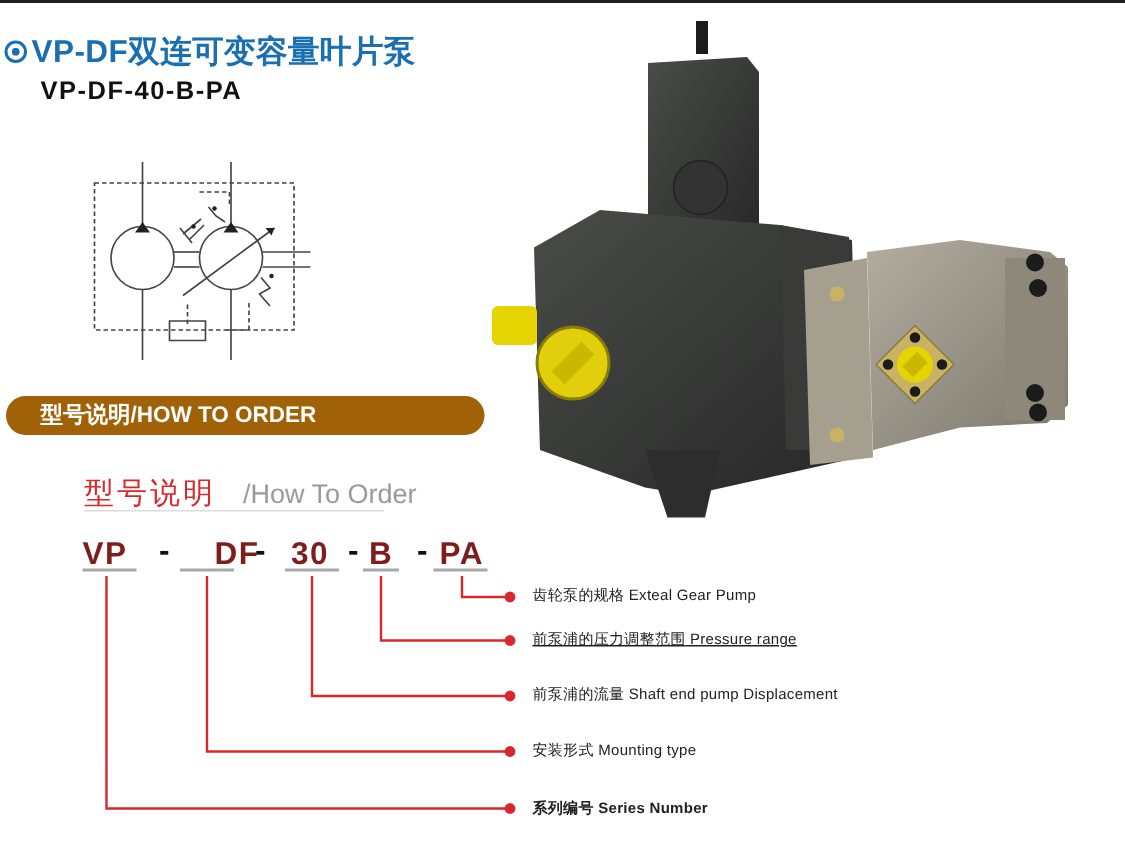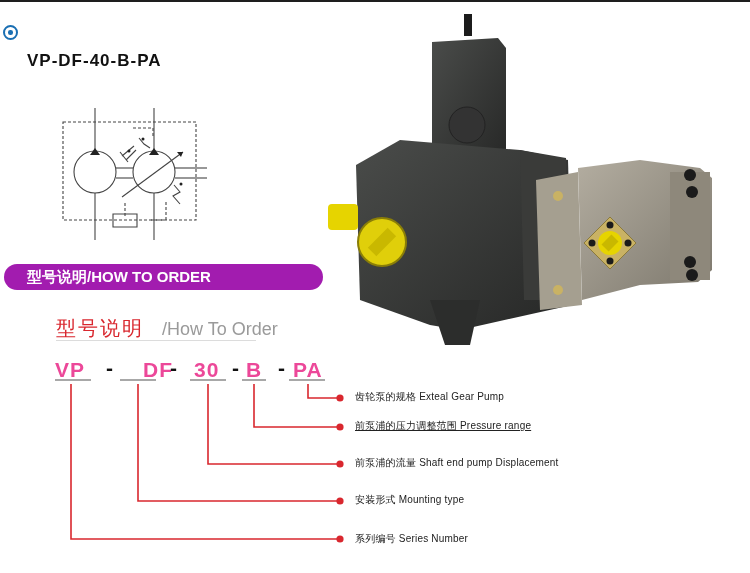--- a/index.html
+++ b/index.html
@@ -4,39 +4,39 @@
 <style>
   html, body { margin:0; padding:0; }
   body { width:750px; height:573px; position:relative; background:#ffffff; overflow:hidden;
          font-family:"Liberation Sans", "DejaVu Sans", sans-serif; }
   .topbar { position:absolute; left:0; top:0; width:750px; height:2px; background:#1e1e1e; }
   .title { position:absolute; left:3px; top:20px; font-size:21px; font-weight:bold; color:#1a6fb3; letter-spacing:0.3px; white-space:nowrap; }
   .title .mark { display:inline-block; width:15px; height:15px; border:2.5px solid #1a6fb3; border-radius:50%; position:relative; top:1px; margin-right:3px; box-sizing:border-box; }
   .title .mark::after { content:""; position:absolute; left:3px; top:3px; width:4.5px; height:4.5px; background:#1a6fb3; border-radius:50%; }
   .model { position:absolute; left:27px; top:51px; font-size:17px; font-weight:bold; color:#111; letter-spacing:1px; }
   .schematic { position:absolute; left:40px; top:100px; width:200px; height:150px; }
-  .banner { position:absolute; left:4px; top:264px; width:319px; height:26px; background:#a21caf; border-radius:13px; color:#fff; font-weight:bold; font-size:15px; line-height:26px; padding-left:23px; box-sizing:border-box; }
+  .banner { position:absolute; left:4px; top:264px; width:319px; height:26px; background:#a16207; border-radius:13px; color:#fff; font-weight:bold; font-size:15px; line-height:26px; padding-left:23px; box-sizing:border-box; }
   .sub-title { position:absolute; left:56px; top:315px; white-space:nowrap; }
   .sub-title .cn { color:#d9272e; font-weight:normal; font-size:20px; letter-spacing:2px; }
   .sub-title .en { color:#9a9a9a; font-size:18px; margin-left:18px; }
   .sub-underline { position:absolute; left:56px; top:340px; width:200px; height:1px; background:#dcdcdc; }
-  .code-seg { position:absolute; top:358px; font-size:21px; font-weight:bold; color:#ec4899; letter-spacing:1px; }
+  .code-seg { position:absolute; top:358px; font-size:21px; font-weight:bold; color:#7f1d1d; letter-spacing:1px; }
   .code-dash { position:absolute; top:356px; font-size:21px; font-weight:bold; color:#111; }
   .code-ul { position:absolute; top:379px; height:2px; background:#a8a8a8; }
   .lines { position:absolute; left:0; top:0; width:750px; height:573px; pointer-events:none; }
   .legend { position:absolute; left:355px; font-size:10px; color:#222; white-space:nowrap; letter-spacing:0.2px; }
   .pump { position:absolute; left:320px; top:0; width:410px; height:360px; }
 </style>
 </head>
 <body>
 
 <div class="topbar"></div>
 
 <div class="title">
-  <span class="mark"></span>
+  <span class="mark"></span><span>VP-DF双连可变容量叶片泵</span>
 </div>
 <div class="model">VP-DF-40-B-PA</div>
 
 <svg class="schematic" viewBox="0 0 200 150">
   <g fill="none" stroke="#444" stroke-width="1.1">
     <rect x="23" y="22" width="133" height="98" stroke-dasharray="3,2"></rect>
     <line x1="55" y1="8" x2="55" y2="140"></line>
     <line x1="114" y1="8" x2="114" y2="140"></line>
     <circle cx="55" cy="72" r="21" fill="#fff"></circle>
     <circle cx="114" cy="72" r="21" fill="#fff"></circle>
@@ -108,21 +108,21 @@
 </div>
 <div class="legend" style="top:419px;text-decoration:underline;">
   <span>前泵浦的压力调整范围</span> <span>Pressure range</span>
 </div>
 <div class="legend" style="top:456px;">
   <span>前泵浦的流量</span> <span>Shaft end pump Displacement</span>
 </div>
 <div class="legend" style="top:493px;">
   <span>安装形式</span> <span>Mounting type</span>
 </div>
-<div class="legend" style="top:532px;">
+<div class="legend" style="top:532px;font-weight:bold;">
   <span>系列编号</span> <span>Series Number</span>
 </div>
 
 <svg class="pump" viewBox="0 0 410 360">
   <defs>
     <linearGradient id="dark" x1="0" y1="0" x2="1" y2="1">
       <stop offset="0" stop-color="#4a4c4a"></stop>
       <stop offset="1" stop-color="#262726"></stop>
     </linearGradient>
     <linearGradient id="gray" x1="0" y1="0" x2="1" y2="1">

